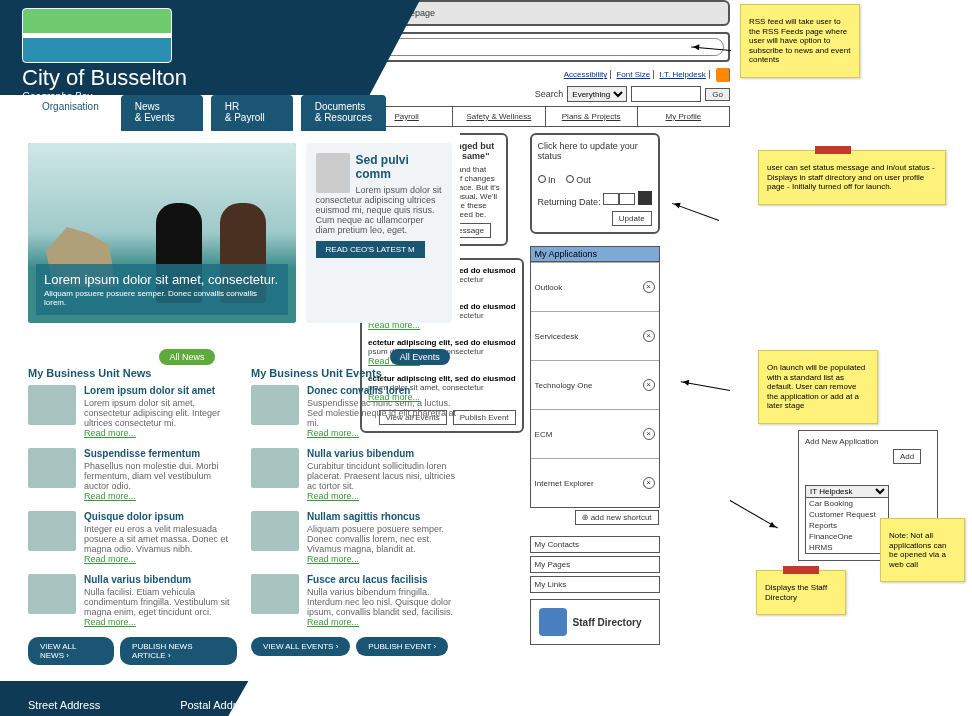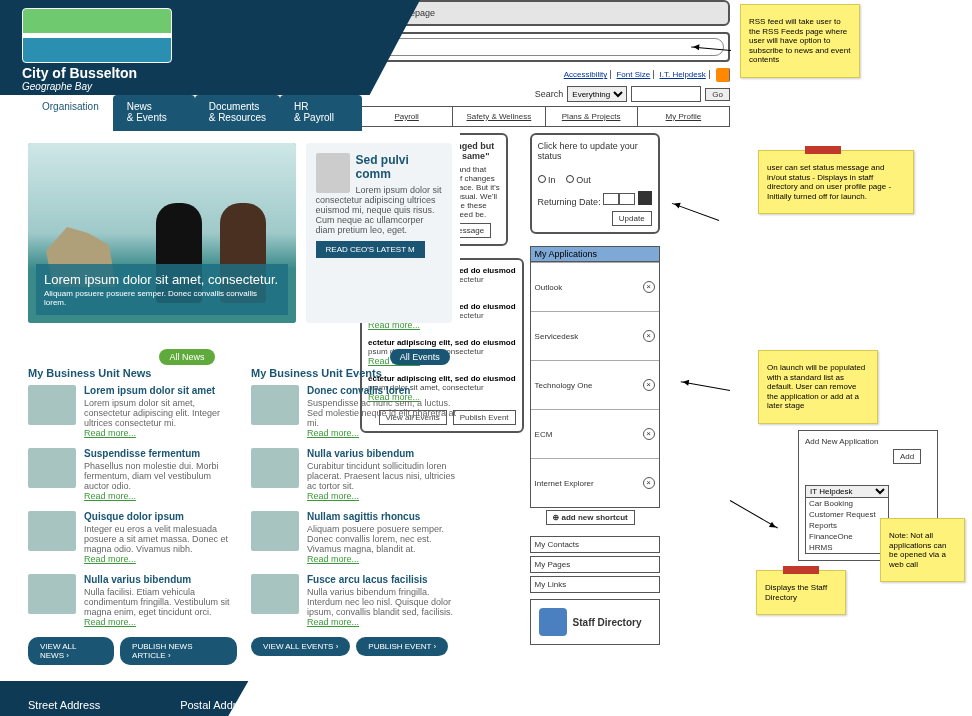--- a/index.html
+++ b/index.html
@@ -2,23 +2,23 @@
 <html><head>
 <meta charset="utf-8">
 <style>
 * { box-sizing: border-box; margin: 0; padding: 0; font-family: Arial, sans-serif; }
 body { background: #fff; width: 972px; height: 716px; position: relative; overflow: hidden; }
 
 
 .design-layer { position: absolute; left: 0; top: 0; width: 460px; z-index: 5; }
 .header-band { background: #0e3a55; height: 95px; padding: 8px 0 0 22px; clip-path: polygon(0 0, 100% 0, 88% 100%, 0 100%); width: 420px; }
 .logo-box { width: 150px; height: 55px; border: 1px solid #fff; border-radius: 4px; background: linear-gradient(#6fc96f 0 45%, #fff 45% 55%, #2a8fb0 55% 100%); margin-bottom: 2px; }
-.logo-text { color: #fff; font-size: 14px; font-weight: 700; }
+.logo-text { color: #fff; font-size: 22px; font-weight: 400; }
 .logo-sub  { color: #fff; font-size: 10px; font-style: italic; }
-.tabs { display: flex; gap: 0; margin: -0px 0 0 28px; }
+.tabs { display: flex; gap: 8px; margin: -0px 0 0 28px; }
 .tab { background: #1a5673; color: #fff; padding: 6px 14px 8px; font-size: 10px; border-radius: 4px 4px 0 0; min-width: 82px; cursor: pointer; }
 .tab.active { background: #fff; color: #1a5673; }
 .tab .line2 { display:block; }
 .content { background: #fff; padding: 12px 8px 0 28px; display: flex; gap: 10px; }
 .hero { width: 275px; height: 180px; position: relative; background:#6ab; border-radius:3px; overflow:hidden; }
 .hero-sky { position:absolute; inset:0; background:linear-gradient(#cfe7e7,#9fc9c9 50%,#3a8a8a 70%); }
 .hero-rock { position:absolute; left:18px; bottom:36px; width:70px; height:60px; background:#b0a07a; clip-path: polygon(10% 100%,0 40%,30% 0,60% 10%,90% 30%,100% 100%); }
 .hero-couple { position:absolute; right:30px; bottom:20px; width:110px; height:110px; }
 .hero-person1, .hero-person2 { position:absolute; bottom:0; width:46px; height:100px; background:#111; border-radius:20px 20px 4px 4px; }
 .hero-person2 { right:0; background:#4a3020; }
@@ -67,21 +67,21 @@
 .avatar { width:40px; height:50px; background:#bbb; border-radius:6px 6px 0 0; float:left; margin:0 4px 2px 0; }
 .wire-btn { border:1px solid #555; background:#fff; font-size:8px; padding:2px 6px; cursor:pointer; display:inline-block; }
 .status-box { width:130px; }
 .radio { width:8px; height:8px; border:1px solid #333; border-radius:50%; display:inline-block; }
 .datebox span { border:1px solid #555; width:16px; height:12px; display:inline-block; background:#fff; }
 .cal-icon { width:14px; height:14px; background:#333; display:inline-block; }
 .panel-h { background:#7ea8d6; color:#000; font-size:9px; padding:2px 4px; border:1px solid #555; }
 .panel-items { border:1px solid #555; border-top:none; }
 .panel-items div { padding:18px 4px; border-top:1px solid #aaa; font-size:8px; display:flex; justify-content:space-between; align-items:center; }
 .del { width:12px; height:12px; border:1px solid #555; border-radius:50%; text-align:center; line-height:10px; font-size:8px; cursor:pointer; }
-.add-short { text-align:left; margin:2px 16px;font-weight:bold; }
+.add-short { text-align:right; margin:2px 1px; }
 .side-links div { border:1px solid #555; padding:3px 4px; margin-top:3px; background:#fff; font-size:8px; cursor:pointer; }
 .staff-dir { border:1px solid #555; padding:8px; display:flex; gap:6px; align-items:center; font-size:10px; font-weight:bold; }
 .phone-ico { width:28px; height:28px; background:#4a80c0; border-radius:4px; }
 .feed-items { font-size:8px; color:#444; }
 .feed-items .fi { margin-bottom:8px; }
 .feed-items .fi b { color:#000; }
 .feed-foot { display:flex; gap:6px; justify-content:flex-end; }
 .add-app { position:absolute; right:-208px; top:430px; border:1px solid #555; background:#fff; padding:6px; font-size:8px; width:140px; }
 .add-app select { width:84px; border:1px solid #555; font-size:8px;margin-top:36px; }
 .add-app .opts { border:1px solid #555; border-top:none; font-size:8px; }
@@ -99,22 +99,22 @@
 
 <div class="design-layer">
   <div class="header-band">
     <div class="logo-box"></div>
     <div class="logo-text">City of Busselton</div>
     <div class="logo-sub">Geographe Bay</div>
   </div>
   <div class="tabs">
     <div class="tab active"><span>Organisation</span></div>
     <div class="tab"><span>News</span><span class="line2">&amp; Events</span></div>
+    <div class="tab"><span>HR</span><span class="line2">&amp; Payroll</span></div>
     <div class="tab"><span>Documents</span><span class="line2">&amp; Resources</span></div>
-    <div class="tab"><span>HR</span><span class="line2">&amp; Payroll</span></div>
   </div>
 
   <div class="content">
     <div class="hero">
       <div class="hero-sky"></div>
       <div class="hero-rock"></div>
       <div class="hero-couple">
           <div class="hero-person1"></div>
           <div class="hero-person2"></div>
         </div>
@@ -319,21 +319,21 @@
             <div>FinanceOne</div>
             <div>HRMS</div>
           </div>
       </div>
       <span class="wire-btn">Add</span>
     </div>
   </div>
 </div>
 
 <div class="note" style="top:4px; left:740px">RSS feed will take user to the RSS Feeds page where user will have option to subscribe to news and event contents</div>
-<div class="note red" style="top:150px; left:758px; width:156px">user can set status message and in/out status
+<div class="note red" style="top:150px; left:758px; width:188px">user can set status message and in/out status
 - Displays in staff directory and on user profile page
 - Initially turned off for launch.</div>
 <div class="note" style="top:350px; left:758px">On launch will be populated with a standard list as default.
 User can remove the application or add at a later stage</div>
 <div class="note" style="top:518px; left:880px; width:85px">Note: Not all applications can be opened via a web call</div>
 <div class="note red" style="top:570px; left:756px; width:90px">Displays the Staff Directory</div>
 
 <div class="arrow" style="left:731px; top:50px; width:40px; transform:rotate(185deg)"></div>
 <div class="arrow" style="left:719px; top:220px; width:50px; transform:rotate(200deg)"></div>
 <div class="arrow" style="left:730px; top:390px; width:50px; transform:rotate(190deg)"></div>

